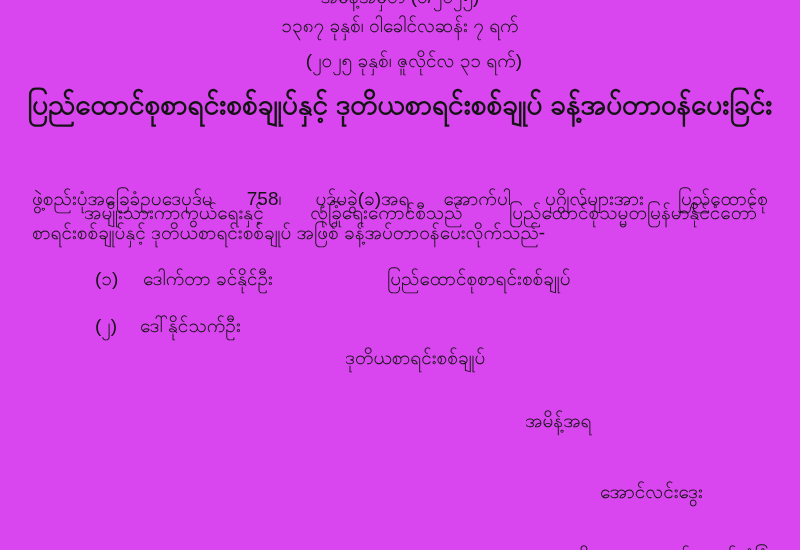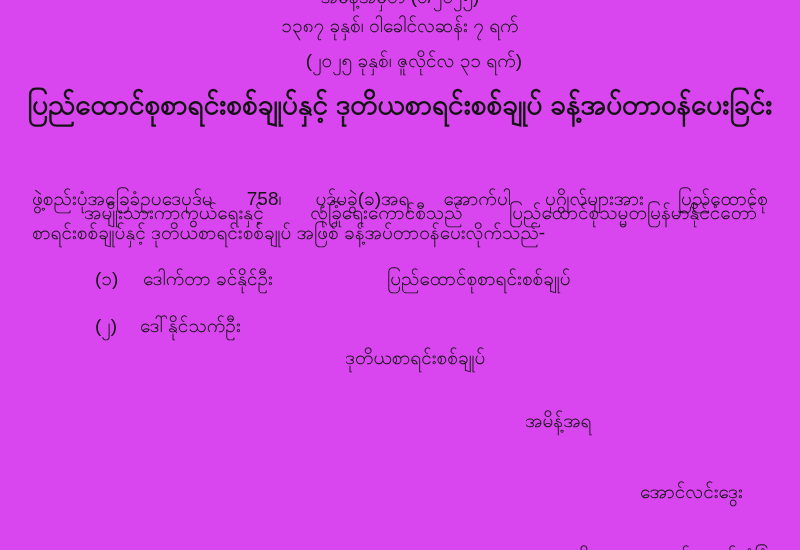--- a/index.html
+++ b/index.html
@@ -76,18 +76,18 @@
   </div>
 
   <div>
     <span class="line" style="top:313px; left:95px;">(၂)</span>
     <span class="line" style="top:313px; left:140px;text-align:right;">ဒေါ်နိုင်သက်ဦး</span>
     <span class="line" style="top:313px; left:345px;margin-top:32px;">ဒုတိယစာရင်းစစ်ချုပ်</span>
   </div>
 
   <div class="line" style="top:408px; left:525px;">အမိန့်အရ</div>
 
-  <div class="line" style="top:479px; left:640px;text-align:center;">အောင်လင်းဒွေး</div>
+  <div class="line" style="top:479px; left:600px;text-align:center;">အောင်လင်းဒွေး</div>
 
 
   <div class="line cropped-bottom" style="left:557px;">အမျိုးသားကာကွယ်ရေးနှင့်လုံခြုံရေးကောင်စီ</div>
 
 </div>
 
 </body></html>

